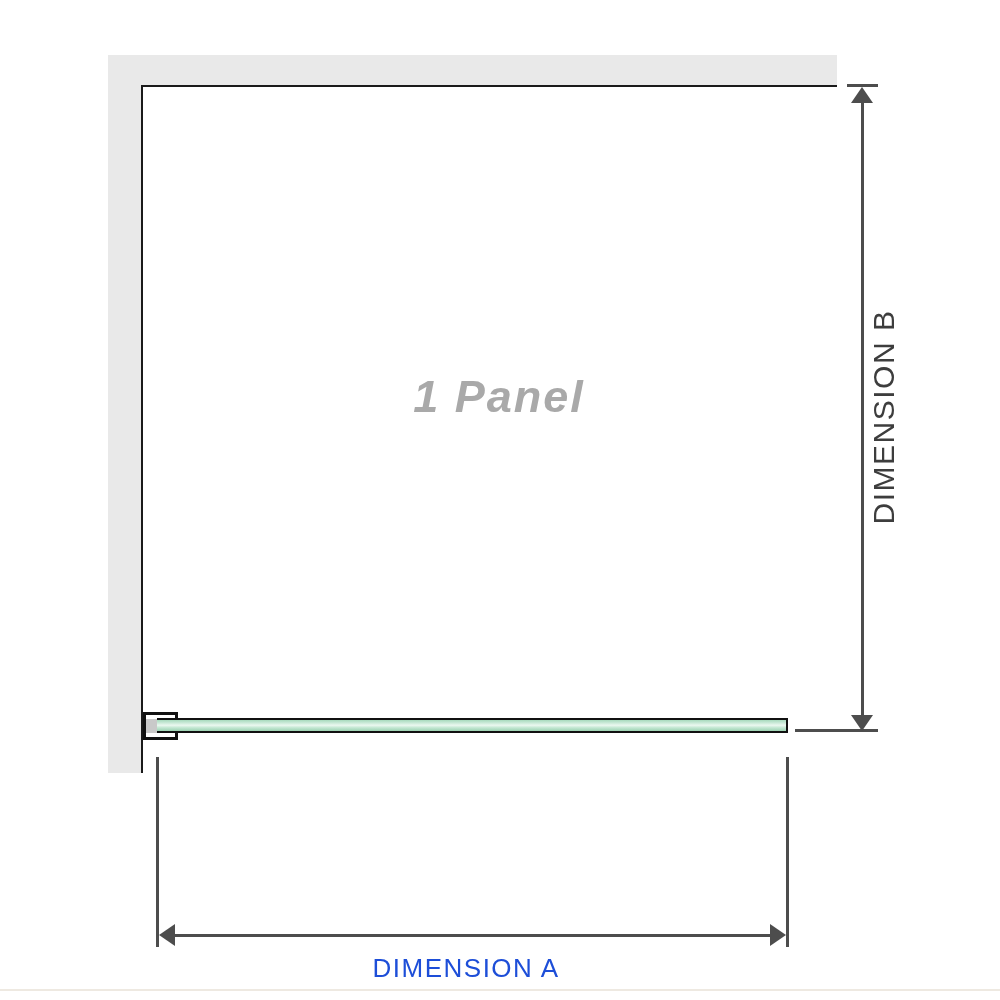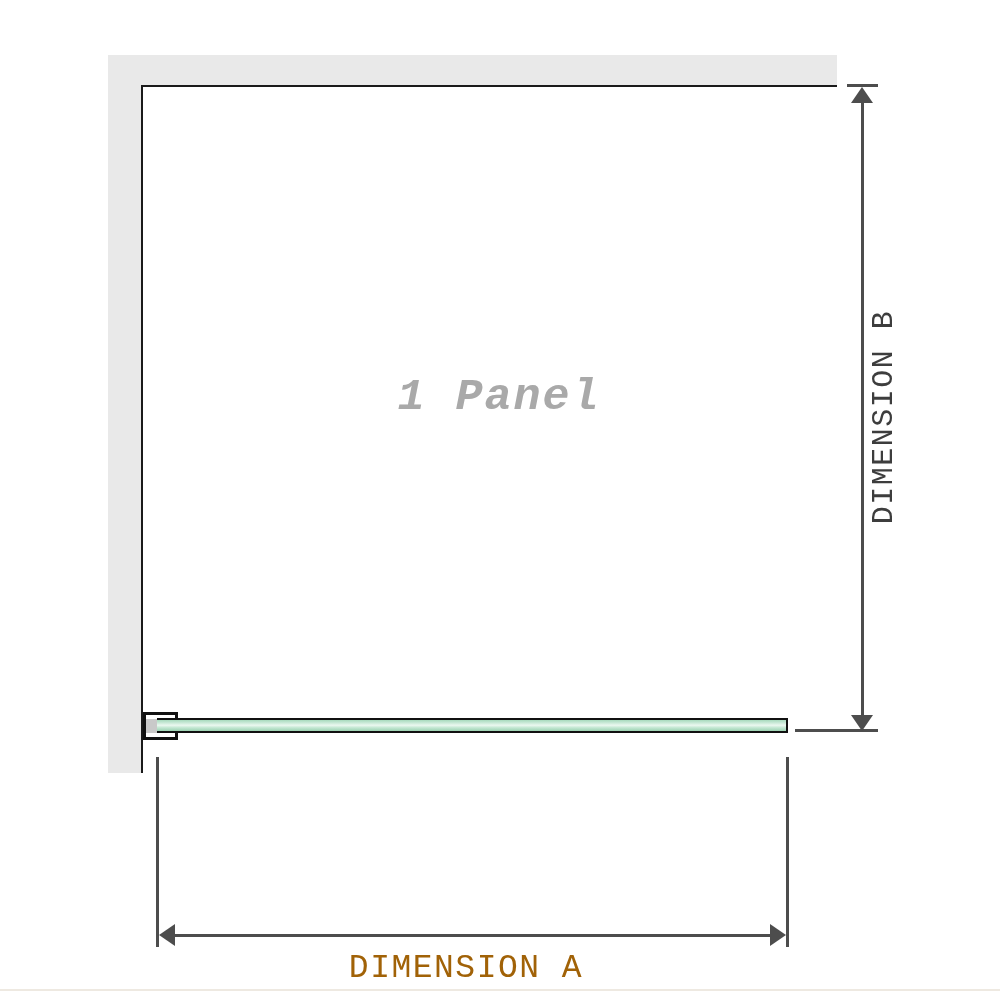--- a/index.html
+++ b/index.html
@@ -2,21 +2,21 @@
 <html><head>
 <meta charset="utf-8">
 <style>
   html, body { margin: 0; padding: 0; background: #ffffff; }
   .canvas {
     position: relative;
     width: 1000px;
     height: 1000px;
     background: #ffffff;
     overflow: hidden;
-    font-family: Liberation Mono, monospace;
+    font-family: Liberation Sans, sans-serif;
   }
   .abs { position: absolute; }
 
   
   .wall-top  { left: 108px; top: 55px; width: 729px; height: 31px; background: #e9e9e9; }
   .wall-left { left: 108px; top: 55px; width: 35px; height: 718px; background: #e9e9e9; }
   .edge-top  { left: 141px; top: 85px; width: 696px; height: 2px; background: #1a1a1a; }
   .edge-left { left: 141px; top: 85px; width: 2px; height: 688px; background: #1a1a1a; }
 
   
@@ -74,21 +74,21 @@
     border-right: 16px solid #4d4d4d;
   }
   .da-arrow-right {
     left: 770px; top: 924px; width: 0; height: 0;
     border-top: 11px solid transparent; border-bottom: 11px solid transparent;
     border-left: 16px solid #4d4d4d;
   }
   .da-label {
     left: 466px; top: 968px;
     transform: translate(-50%, -50%);
-    font-size: 33px; letter-spacing: 1.5px; color: #a16207; white-space: nowrap;
+    font-size: 26px; letter-spacing: 1.5px; color: #1d4ed8; white-space: nowrap;
   }
 
   .bottom-rule { left: 0; top: 989px; width: 1000px; height: 2px; background: #eee9e1; }
 </style>
 </head>
 <body>
 
 <div class="canvas">
 
   <div class="abs wall-top"></div>

